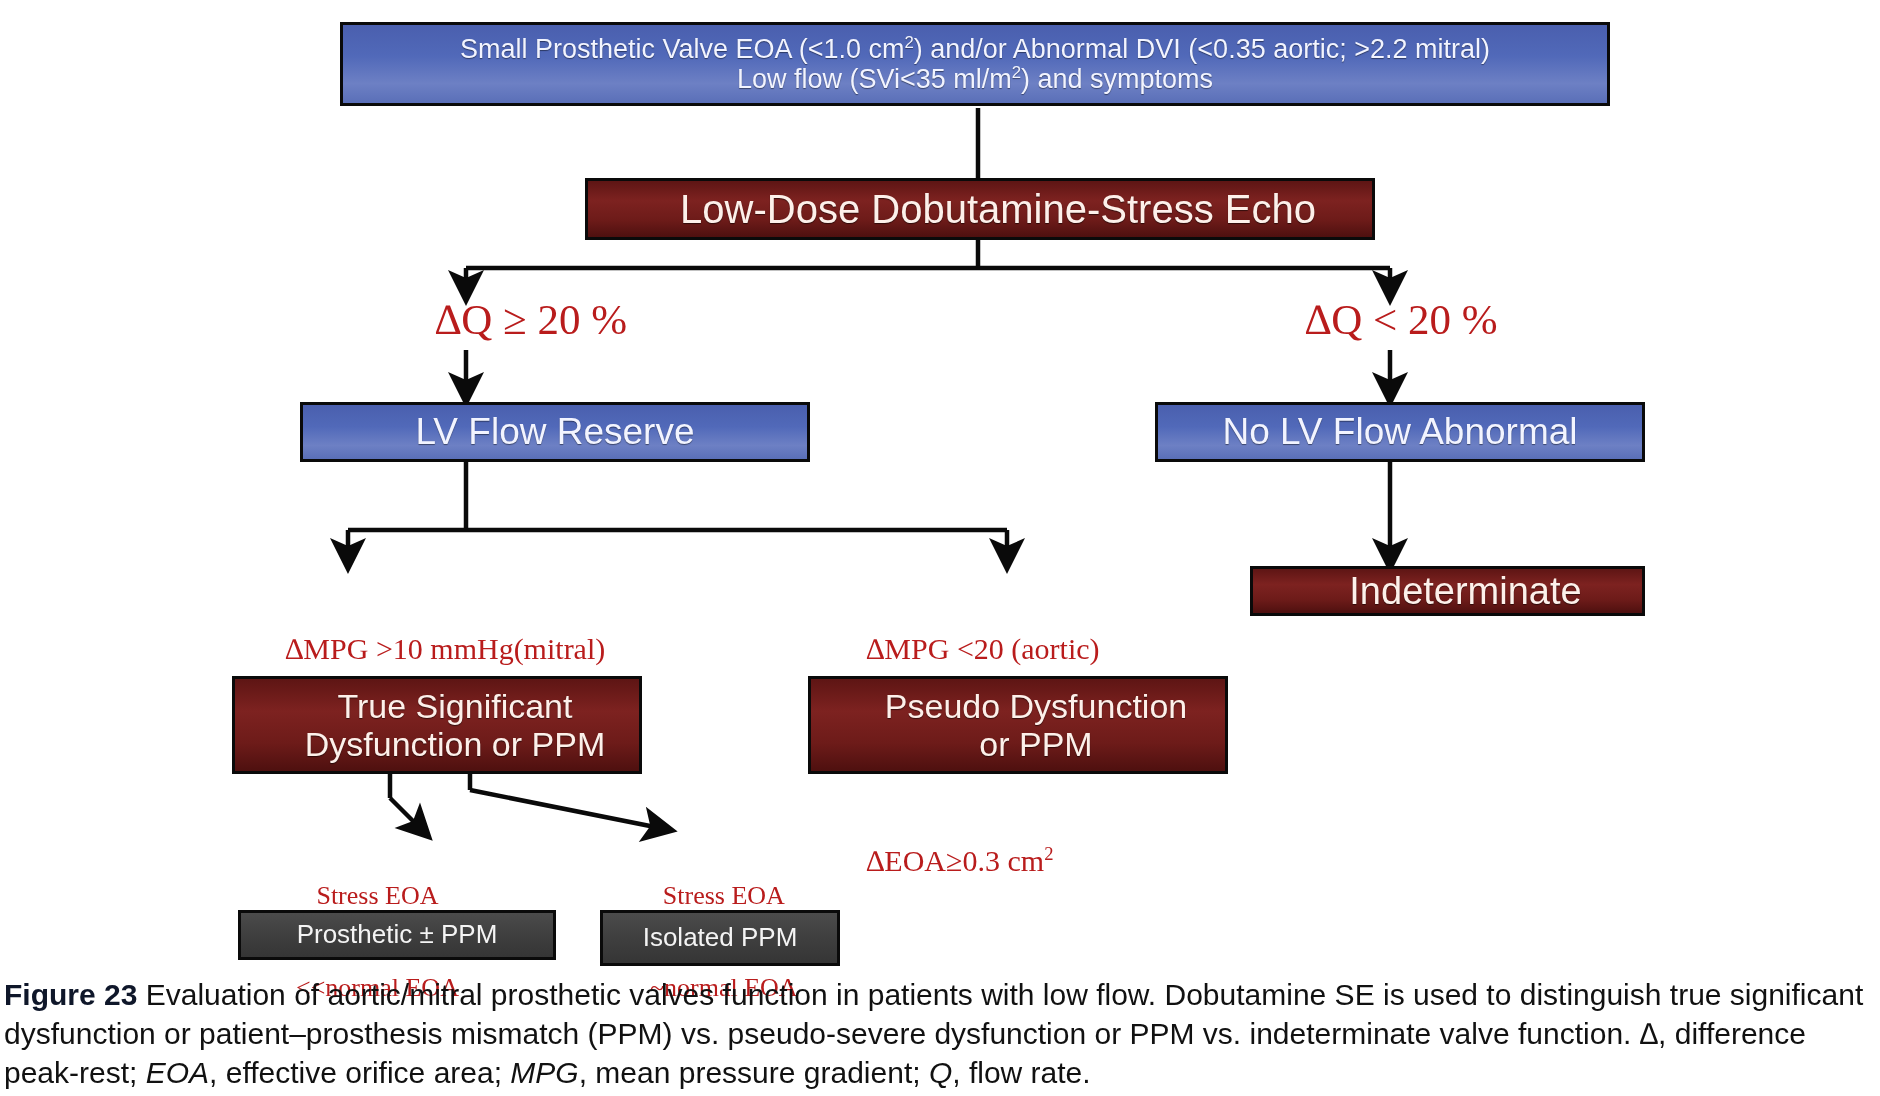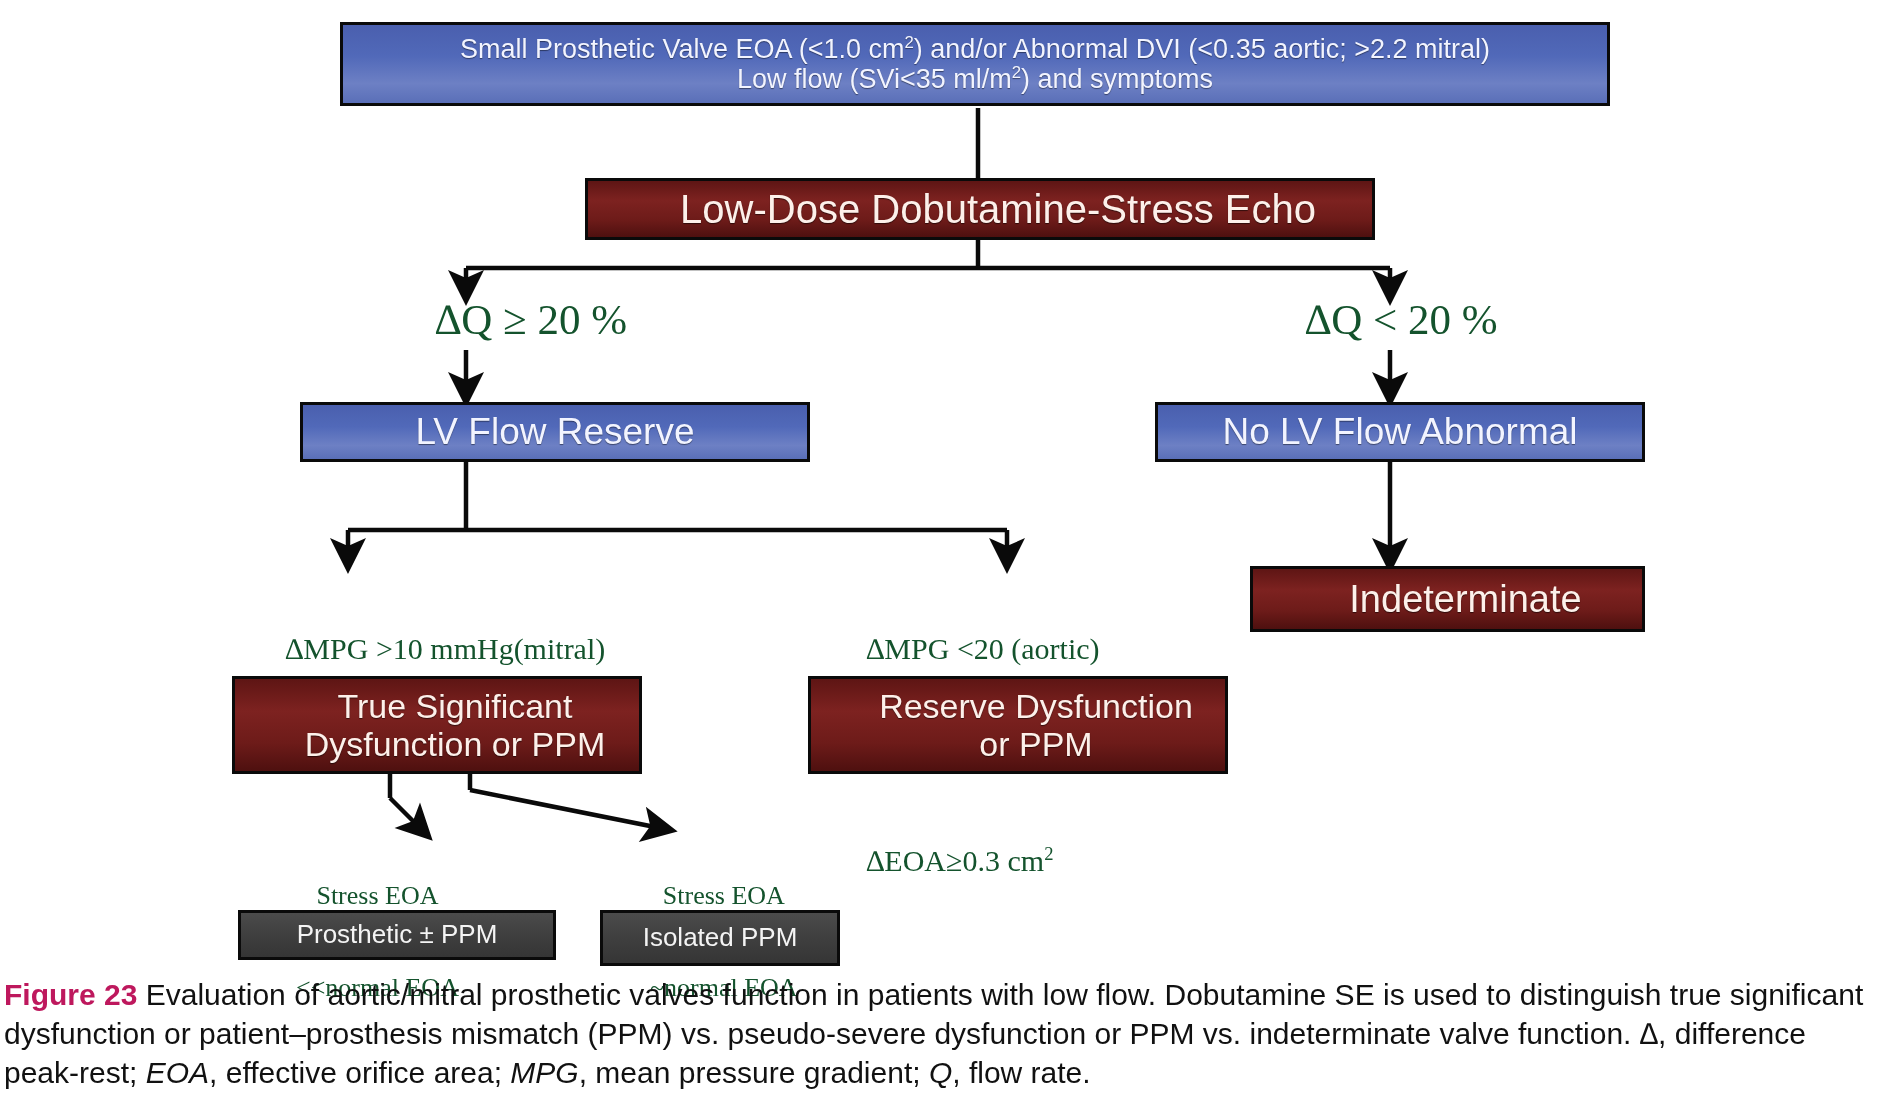--- a/index.html
+++ b/index.html
@@ -97,39 +97,39 @@
   #node-true .ln { display:block; }
 
   #node-pseudo {
     left: 808px; top: 676px; width: 420px; height: 98px;
     font-size: 34px;
     flex-direction: column;
   }
   #node-pseudo .ln { display:block; }
 
   #node-indet {
-    left: 1250px; top: 566px; width: 395px; height: 66px;
+    left: 1250px; top: 566px; width: 395px; height: 50px;
     font-size: 38px;
   }
 
   #node-dysppm {
     left: 238px; top: 910px; width: 318px; height: 50px;
     font-size: 26px;
   }
 
   #node-isoppm {
     left: 600px; top: 910px; width: 240px; height: 56px;
     font-size: 26px;
   }
 
   
   .label {
     position: absolute;
     font-family: "Liberation Serif", serif;
-    color: #14532d;
+    color: #b91c1c;
     white-space: pre;
     line-height: 1.18;
   }
 
   #label-dq-left {
     left: 435px; top: 295px; font-size: 43px;
   }
   #label-dq-right {
     left: 1305px; top: 295px; font-size: 43px;
   }
@@ -156,21 +156,21 @@
     left: 4px;
     top: 975px;
     width: 1872px;
     font-family: "Liberation Sans", sans-serif;
     font-size: 30px;
     line-height: 1.30;
     color: #111;
     text-align: left;
   }
   #caption .figno {
-    color: #be185d;
+    color: #0f172a;
     font-weight: bold;
   }
   #caption em { font-style: italic; }
 </style>
 </head>
 <body>
 
 <div id="canvas">
 
   <svg id="flow-svg" viewBox="0 0 1880 950">
@@ -236,21 +236,21 @@
     <div>∆MPG &lt;10 (mitral)</div>
     <div><span>∆EOA≥0.3 cm</span><sup>2</sup></div>
   </div>
 
   <div class="node maroon" id="node-true">
     <span class="ln">True Significant</span>
     <span class="ln">Dysfunction or PPM</span>
   </div>
 
   <div class="node maroon" id="node-pseudo">
-    <span class="ln">Reserve Dysfunction</span>
+    <span class="ln">Pseudo Dysfunction</span>
     <span class="ln">or PPM</span>
   </div>
 
   <div class="node maroon" id="node-indet">
     <span>Indeterminate</span>
   </div>
 
   <div class="label" id="label-stress-left">
     <div>Stress EOA</div>
     <div>&lt;&lt;normal EOA</div>

